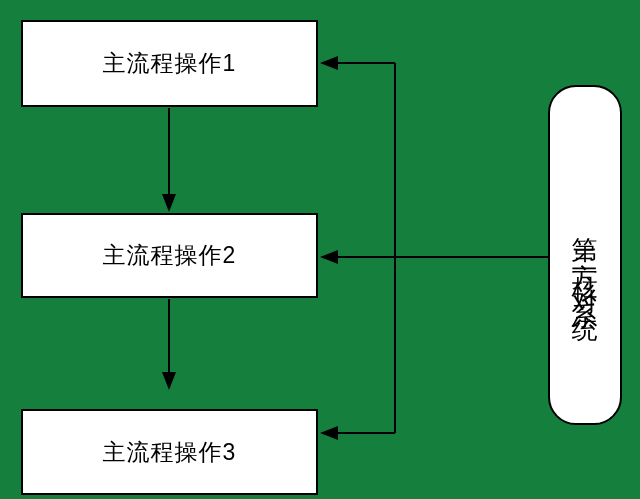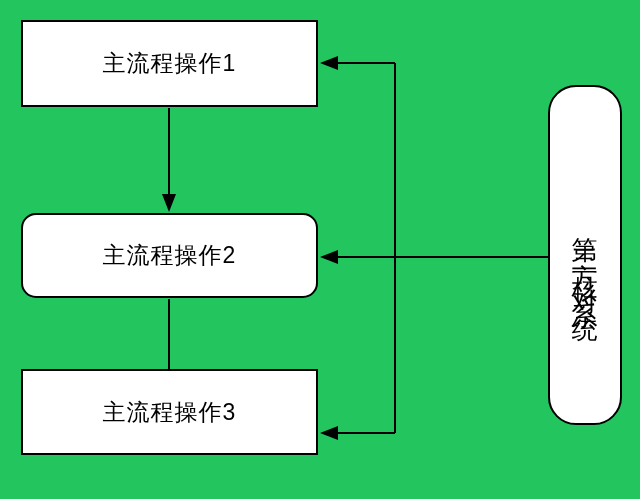--- a/index.html
+++ b/index.html
@@ -4,21 +4,21 @@
 <style>
   html, body {
     margin: 0;
     padding: 0;
     background: #ffffff;
   }
   .canvas {
     position: relative;
     width: 640px;
     height: 499px;
-    background: #22c55e;
+    background: #15803d;
     font-family: "Liberation Sans", sans-serif;
     overflow: hidden;
   }
   .canvas svg {
     position: absolute;
     left: 0;
     top: 0;
   }
   .pbox {
     position: absolute;
@@ -28,22 +28,22 @@
     border: 2px solid #000000;
     background: #ffffff;
     display: flex;
     align-items: center;
     justify-content: center;
     font-size: 23px;
     color: #000000;
     letter-spacing: 1px;
   }
   .pbox.b1 { top: 20px;  height: 87px; }
-  .pbox.b2 { top: 213px; height: 85px; border-radius: 15px; }
-  .pbox.b3 { top: 369px; height: 86px; }
+  .pbox.b2 { top: 213px; height: 85px; }
+  .pbox.b3 { top: 409px; height: 86px; }
   .side-box {
     position: absolute;
     left: 548px;
     top: 85px;
     width: 74px;
     height: 340px;
     box-sizing: border-box;
     border: 2px solid #000000;
     border-radius: 28px;
     background: #ffffff;

